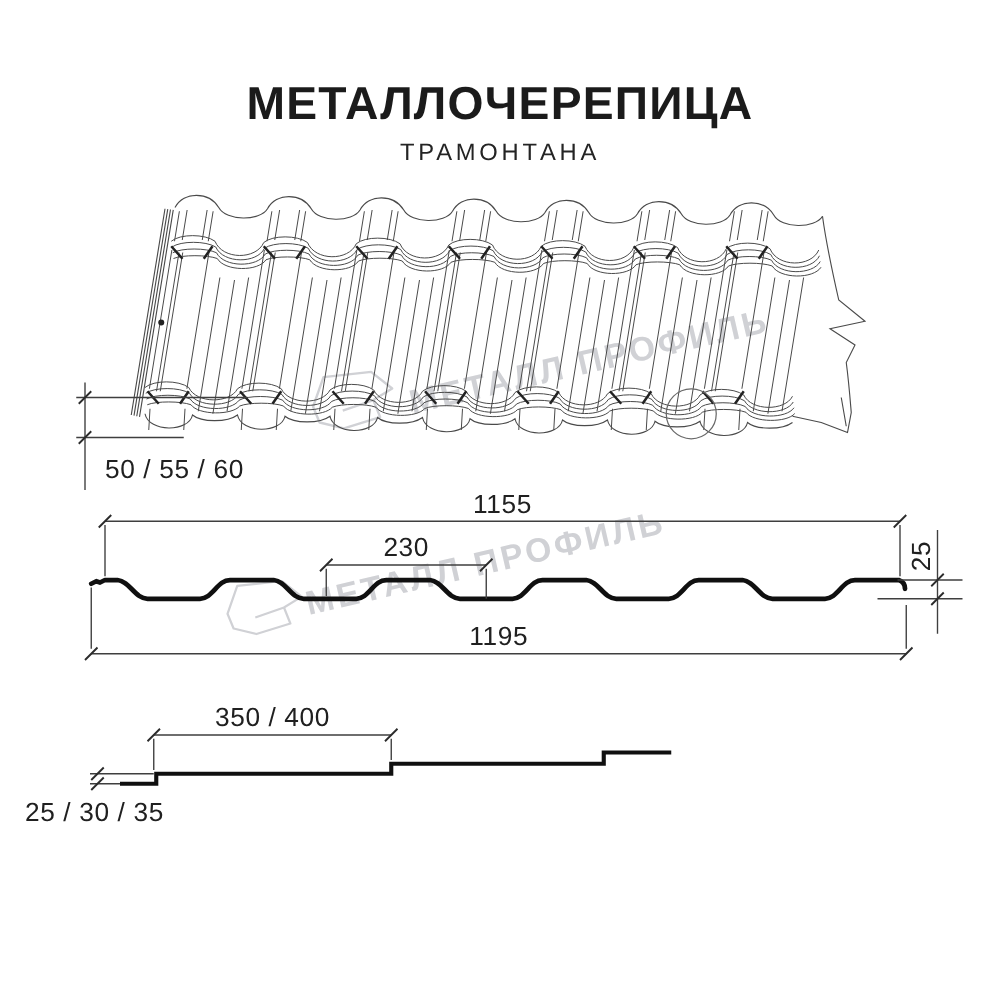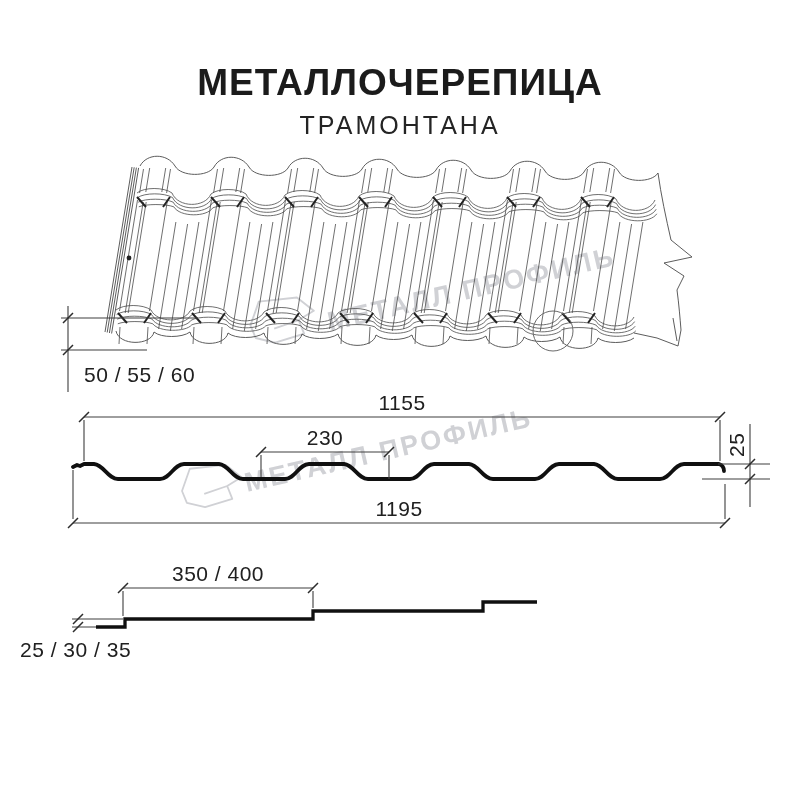--- a/index.html
+++ b/index.html
@@ -3,21 +3,21 @@
 <meta charset="utf-8">
 <style>
   :root{
     --ink:#1b1b1b; --dim:#3f3f3f; --thin:#4a4a4a; --wm:#d0d1d5; --bg:#ffffff;
   }
   html,body{margin:0;padding:0;background:var(--bg);}
   #stage{position:relative;width:800px;height:660px;background:var(--bg);overflow:hidden;
          font-family:"Liberation Sans", sans-serif;}
   #titleblock{position:absolute;top:64px;left:0;right:0;text-align:center;}
   #page-title{font-size:37px;font-weight:bold;letter-spacing:1px;color:var(--ink);line-height:1;}
-  #page-subtitle{margin-top:12px;font-size:25px;font-weight:normal;letter-spacing:3px;color:#242424;line-height:1;}
+  #page-subtitle{margin-top:12px;font-size:19px;font-weight:normal;letter-spacing:3px;color:#242424;line-height:1;}
   svg{position:absolute;top:0;left:0;}
   .thin  {fill:none;stroke:var(--thin);stroke-width:0.9;}
   .thin2 {fill:none;stroke:var(--thin);stroke-width:0.8;}
   .darkw {fill:none;stroke:#222;stroke-width:2;}
   .thick {fill:none;stroke:#101010;stroke-width:3.8;stroke-linejoin:round;stroke-linecap:round;}
   .thick2{fill:none;stroke:#101010;stroke-width:3.3;stroke-linejoin:miter;stroke-linecap:butt;}
   .dim   {fill:none;stroke:var(--dim);stroke-width:1.1;}
   .tick  {fill:none;stroke:#2c2c2c;stroke-width:1.5;}
   .callout{fill:none;stroke:#6a6a6a;stroke-width:1;}
   .dimtxt{font-family:"Liberation Sans", sans-serif;font-size:21px;fill:#202020;letter-spacing:0.5px;}

